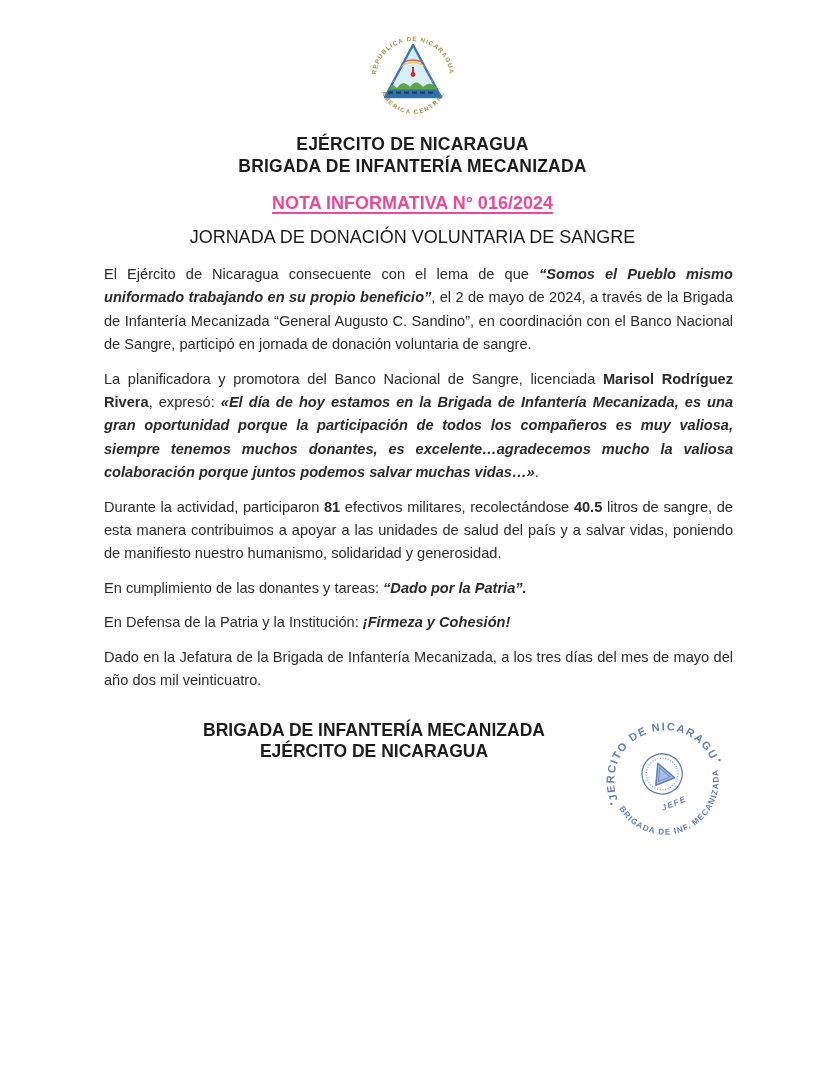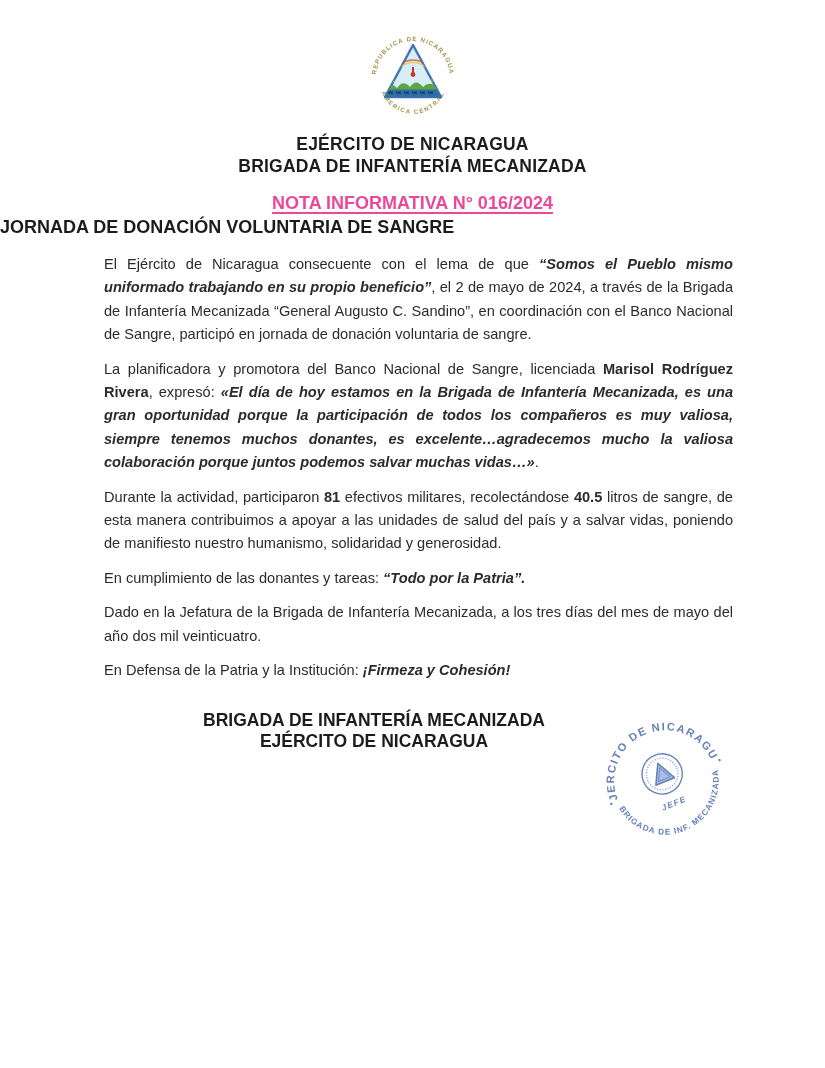--- a/index.html
+++ b/index.html
@@ -11,21 +11,21 @@
     color:#2b2b2b;
     overflow:hidden;
   }
   .emblem-wrap{padding-top:36px;text-align:center;}
   .emblem-wrap svg{display:inline-block;}
   .org-lines{margin-top:10px;text-align:center;font-weight:bold;
     font-size:17.5px;line-height:21.5px;color:#1c1c1c;letter-spacing:.2px;}
   .nota-line{margin-top:16px;text-align:center;font-weight:bold;
     font-size:18px;color:#ec4899;}
   .nota-line span{text-decoration:underline;text-underline-offset:3px;text-decoration-thickness:2px;}
-  .subject-line{margin-top:3px;text-align:left;font-weight:bold;
+  .subject-line{margin-top:13px;text-align:center;font-weight:normal;
     font-size:18px;color:#1c1c1c;}
   .body-text{margin:15px 92px 0 104px;font-size:14.6px;line-height:23.4px;
     text-align:justify;color:#2b2b2b;}
   .body-text p{margin:0 0 11px 0;}
   .seg-n{font-weight:normal;font-style:normal;}
   .seg-b{font-weight:bold;}
   .seg-bi{font-weight:bold;font-style:italic;}
   .signature{margin-top:27px;margin-left:104px;width:540px;text-align:center;
     font-weight:bold;font-size:17.5px;line-height:21.5px;color:#1c1c1c;}
   .stamp{position:absolute;left:598px;top:714px;width:134px;height:134px;
@@ -79,23 +79,23 @@
   <div class="nota-line">
     <span>NOTA INFORMATIVA N° 016/2024</span>
   </div>
 
   <div class="subject-line">JORNADA DE DONACIÓN VOLUNTARIA DE SANGRE</div>
 
   <div class="body-text" id="para-container">
       <p><span class="seg-n">El Ejército de Nicaragua consecuente con el lema de que </span><span class="seg-bi">“Somos el Pueblo mismo uniformado trabajando en su propio beneficio”</span><span class="seg-n">, el 2 de mayo de 2024, a través de la Brigada de Infantería Mecanizada “General Augusto C. Sandino”, en coordinación con el Banco Nacional de Sangre, participó en jornada de donación voluntaria de sangre.</span></p>
       <p><span class="seg-n">La planificadora y promotora del Banco Nacional de Sangre, licenciada </span><span class="seg-b">Marisol Rodríguez Rivera</span><span class="seg-n">, expresó: </span><span class="seg-bi">«El día de hoy estamos en la Brigada de Infantería Mecanizada, es una gran oportunidad porque la participación de todos los compañeros es muy valiosa, siempre tenemos muchos donantes, es excelente…agradecemos mucho la valiosa colaboración porque juntos podemos salvar muchas vidas…»</span><span class="seg-n">.</span></p>
       <p><span class="seg-n">Durante la actividad, participaron </span><span class="seg-b">81</span><span class="seg-n"> efectivos militares, recolectándose </span><span class="seg-b">40.5</span><span class="seg-n"> litros de sangre, de esta manera contribuimos a apoyar a las unidades de salud del país y a salvar vidas, poniendo de manifiesto nuestro humanismo, solidaridad y generosidad.</span></p>
-      <p><span class="seg-n">En cumplimiento de las donantes y tareas: </span><span class="seg-bi">“Todo por la Patria”.</span></p>
+      <p><span class="seg-n">En cumplimiento de las donantes y tareas: </span><span class="seg-bi">“Dado por la Patria”.</span></p>
+      <p><span class="seg-n">En Defensa de la Patria y la Institución: </span><span class="seg-bi">¡Firmeza y Cohesión!</span></p>
       <p><span class="seg-n">Dado en la Jefatura de la Brigada de Infantería Mecanizada, a los tres días del mes de mayo del año dos mil veinticuatro.</span></p>
-      <p><span class="seg-n">En Defensa de la Patria y la Institución: </span><span class="seg-bi">¡Firmeza y Cohesión!</span></p>
     </div>
 
   <div class="signature">
     <div>BRIGADA DE INFANTERÍA MECANIZADA</div>
     <div>EJÉRCITO DE NICARAGUA</div>
   </div>
 
   <div class="stamp">
     <svg width="134" height="134" viewBox="0 0 140 140">
       <defs>

